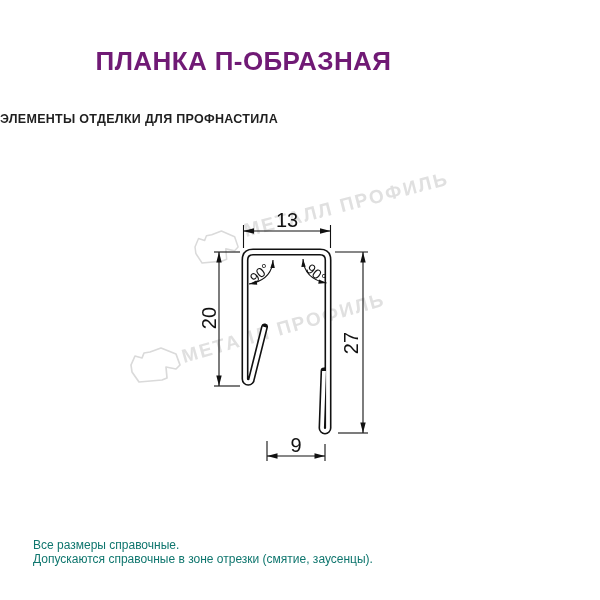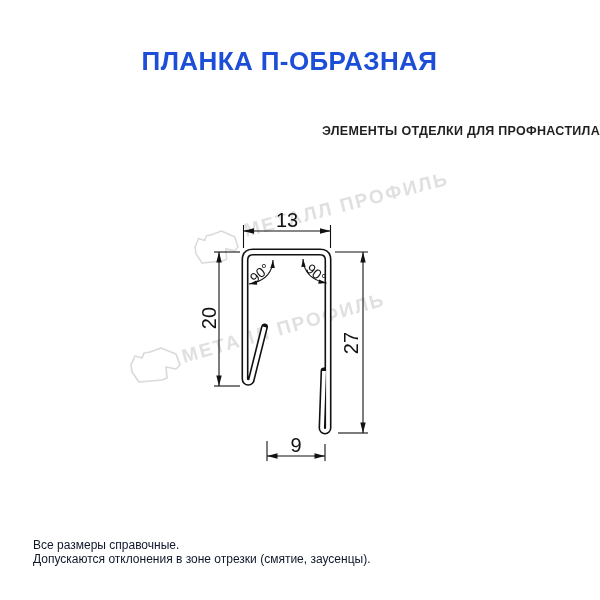--- a/index.html
+++ b/index.html
@@ -15,43 +15,42 @@
     background: #ffffff;
   }
   .title {
     position: absolute;
     left: 0; top: 50px; width: 487px;
     text-align: center;
     font-weight: bold;
     font-size: 26px;
     line-height: 23.5px;
     letter-spacing: 0.4px;
-    color: #1d4ed8;
-    padding-left: 46px;
+    color: #701a75;
   }
   .subtitle {
     position: absolute;
-    left: 0; top: 124px; width: 600px;
-    text-align: right;
+    left: 0; top: 112px; width: 600px;
+    text-align: left;
     font-weight: bold;
     font-size: 12.5px;
     letter-spacing: 0.3px;
     color: #1f1f1f;
   }
   .drawing-svg {
     position: absolute;
     left: 0; top: 0;
     width: 600px; height: 600px;
   }
   .footer {
     position: absolute;
     left: 33px; top: 539px;
     font-size: 12px;
     line-height: 13.5px;
-    color: #0f172a;
+    color: #0f766e;
   }
   
   .dim-num {
     font-family: "Liberation Sans", sans-serif;
     font-size: 20px;
     fill: #111111;
   }
   .angle-num {
     font-family: "Liberation Sans", sans-serif;
     font-size: 14px;
@@ -133,16 +132,16 @@
     <g stroke="#111111" stroke-width="1.1">
       <line x1="267" y1="441" x2="267" y2="461"></line>
       <line x1="325" y1="444" x2="325" y2="461"></line>
       <line x1="267" y1="456" x2="325" y2="456" marker-start="url(#dimArrow)" marker-end="url(#dimArrow)"></line>
       <text class="dim-num" x="296" y="452" text-anchor="middle" stroke="none">9</text>
     </g>
   </svg>
 
   <div class="footer">
     <div>Все размеры справочные.</div>
-    <div>Допускаются отклонения в зоне отрезки (смятие, заусенцы).</div>
+    <div>Допускаются справочные в зоне отрезки (смятие, заусенцы).</div>
   </div>
 
 </div>
 
 </body></html>

